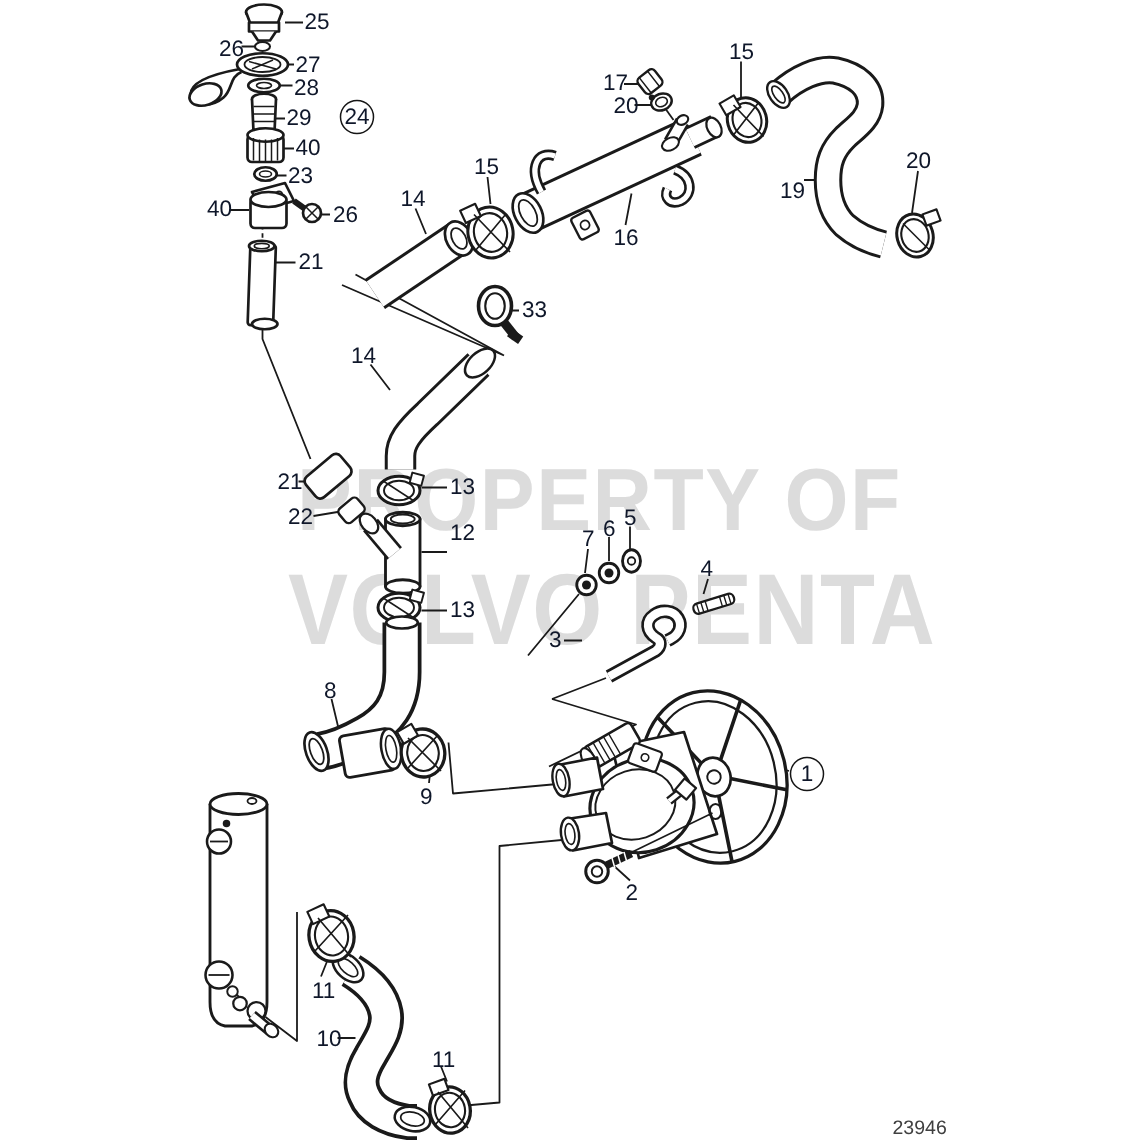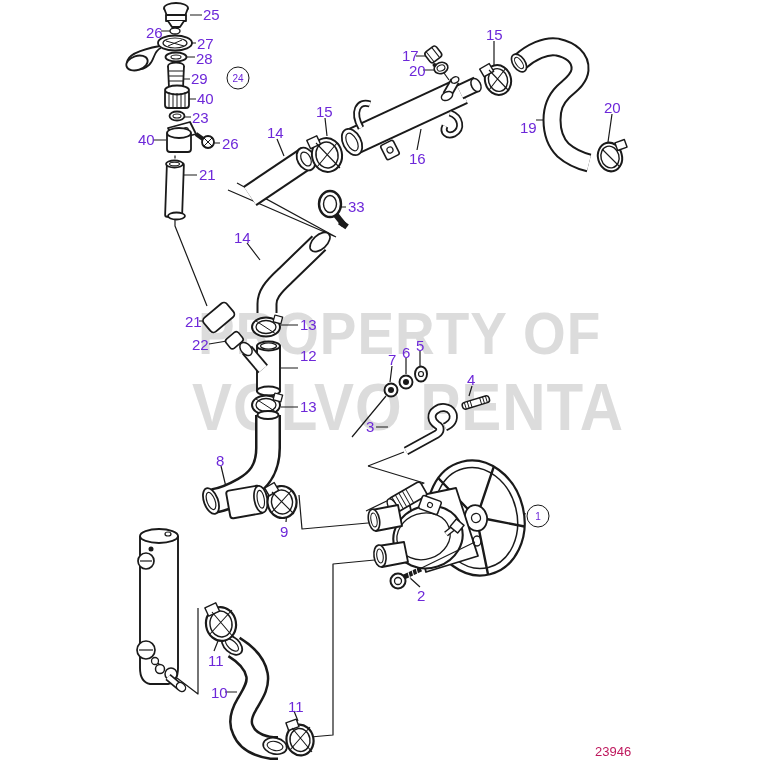--- a/index.html
+++ b/index.html
@@ -6,25 +6,25 @@
   #stage{position:relative;width:763px;height:763px;background:#ffffff;overflow:hidden;
          font-family:"Liberation Sans", sans-serif;}
   
   .wm{position:absolute;color:#c7c7c7;opacity:.62;font-weight:bold;white-space:nowrap;
       letter-spacing:1px;transform-origin:top left;z-index:0;}
   #wm1{left:198px;top:299px;font-size:56px;transform:scale(.98,1.05);}
   #wm2{left:192px;top:368px;font-size:60px;transform:scale(1.0,1.12);}
   
   svg{position:absolute;left:0;top:0;z-index:1;}
   
-  .co{position:absolute;z-index:2;font-size:15px;font-weight:500;color:#6d28d9;line-height:1;}
+  .co{position:absolute;z-index:2;font-size:15px;font-weight:500;color:#0f172a;line-height:1;}
   .co.circled{width:21px;height:21px;border:1.6px solid #161616;border-radius:50%;
-      display:flex;align-items:center;justify-content:center;font-size:10px;
+      display:flex;align-items:center;justify-content:center;font-size:15px;
       transform:translate(-50%,-50%);background:transparent;}
-  #docnum{position:absolute;left:595px;top:744px;font-size:13px;color:#be185d;z-index:2;}
+  #docnum{position:absolute;left:595px;top:744px;font-size:13px;color:#404040;z-index:2;}
 </style>
 </head>
 <body>
 
 <div id="stage">
 
   <div class="wm" id="wm1">PROPERTY OF</div>
   <div class="wm" id="wm2">VOLVO PENTA</div>
 
   <svg width="763" height="763" viewBox="0 0 763 763">

